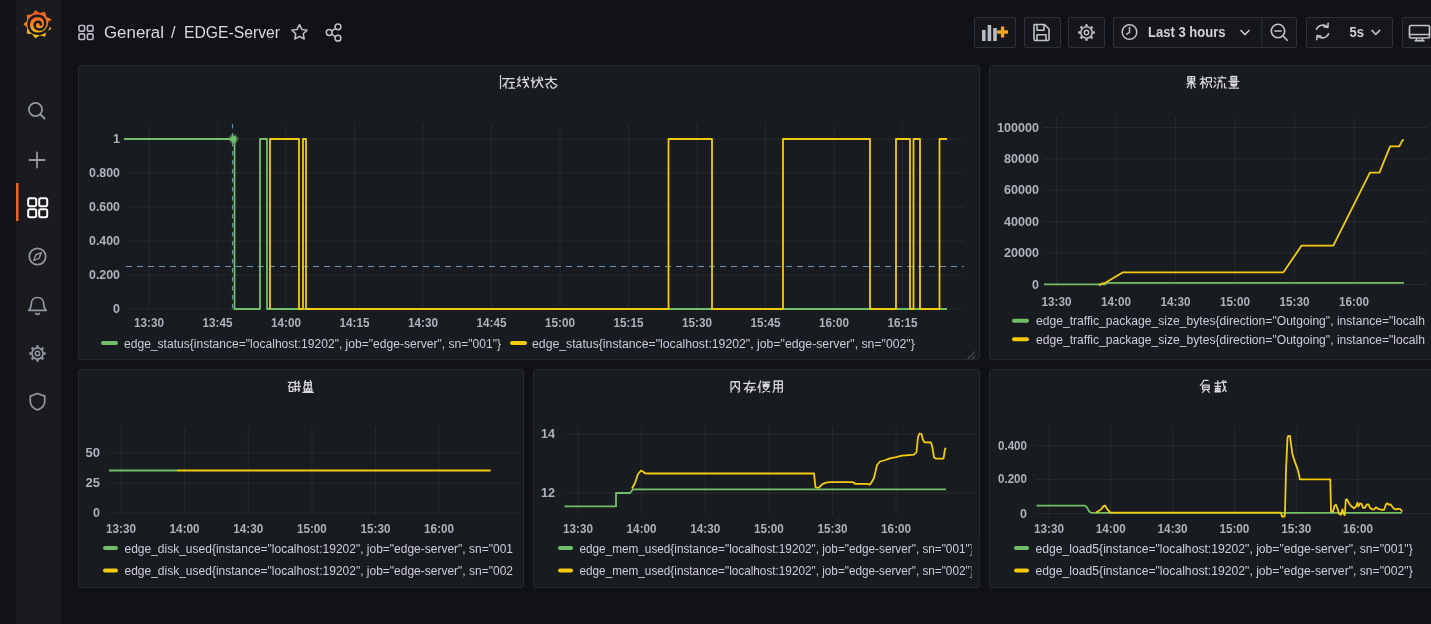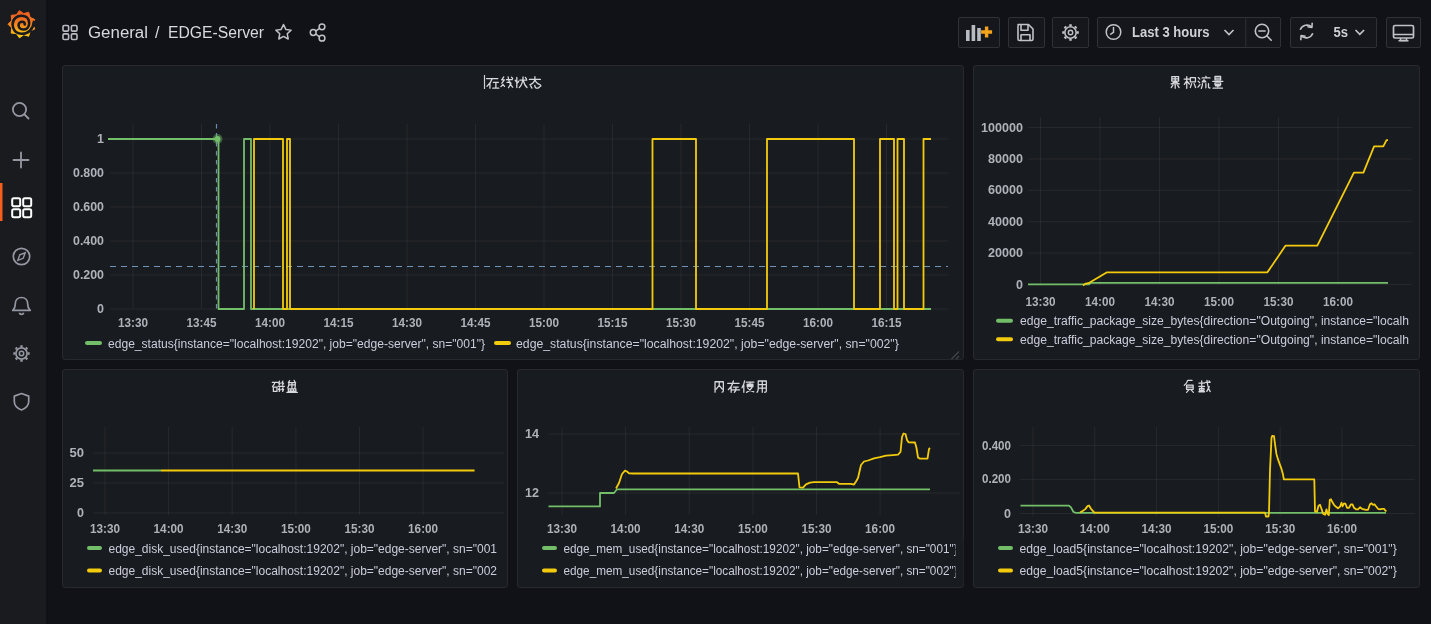--- a/index.html
+++ b/index.html
@@ -1,18 +1,18 @@
 <!DOCTYPE html>
 <html><head><meta charset="utf-8"><style>
 *{margin:0;padding:0;box-sizing:border-box}
 html,body{width:1431px;height:624px;background:#111217;font-family:"Liberation Sans",sans-serif;overflow:hidden}
 .abs{position:absolute}
 svg text{font-family:"Liberation Sans",sans-serif}
 </style></head><body>
-<div class="abs" style="left:0;top:0;width:1323px;height:624px">
+<div class="abs" style="left:16px;top:0;width:1323px;height:624px">
 
 <div class="abs" style="left:0;top:0;width:46px;height:624px;background:#191b1f"></div>
 <svg class="abs" style="left:0;top:0" width="46" height="624" viewBox="0 0 46 624" fill="none">
 <defs>
 <linearGradient id="glog" x1="0" y1="0" x2="0" y2="1">
 <stop offset="0" stop-color="#ed5a21"></stop>
           <stop offset="0.5" stop-color="#f58220"></stop>
           <stop offset="1" stop-color="#fcd00f"></stop>
 </linearGradient>
 </defs>

